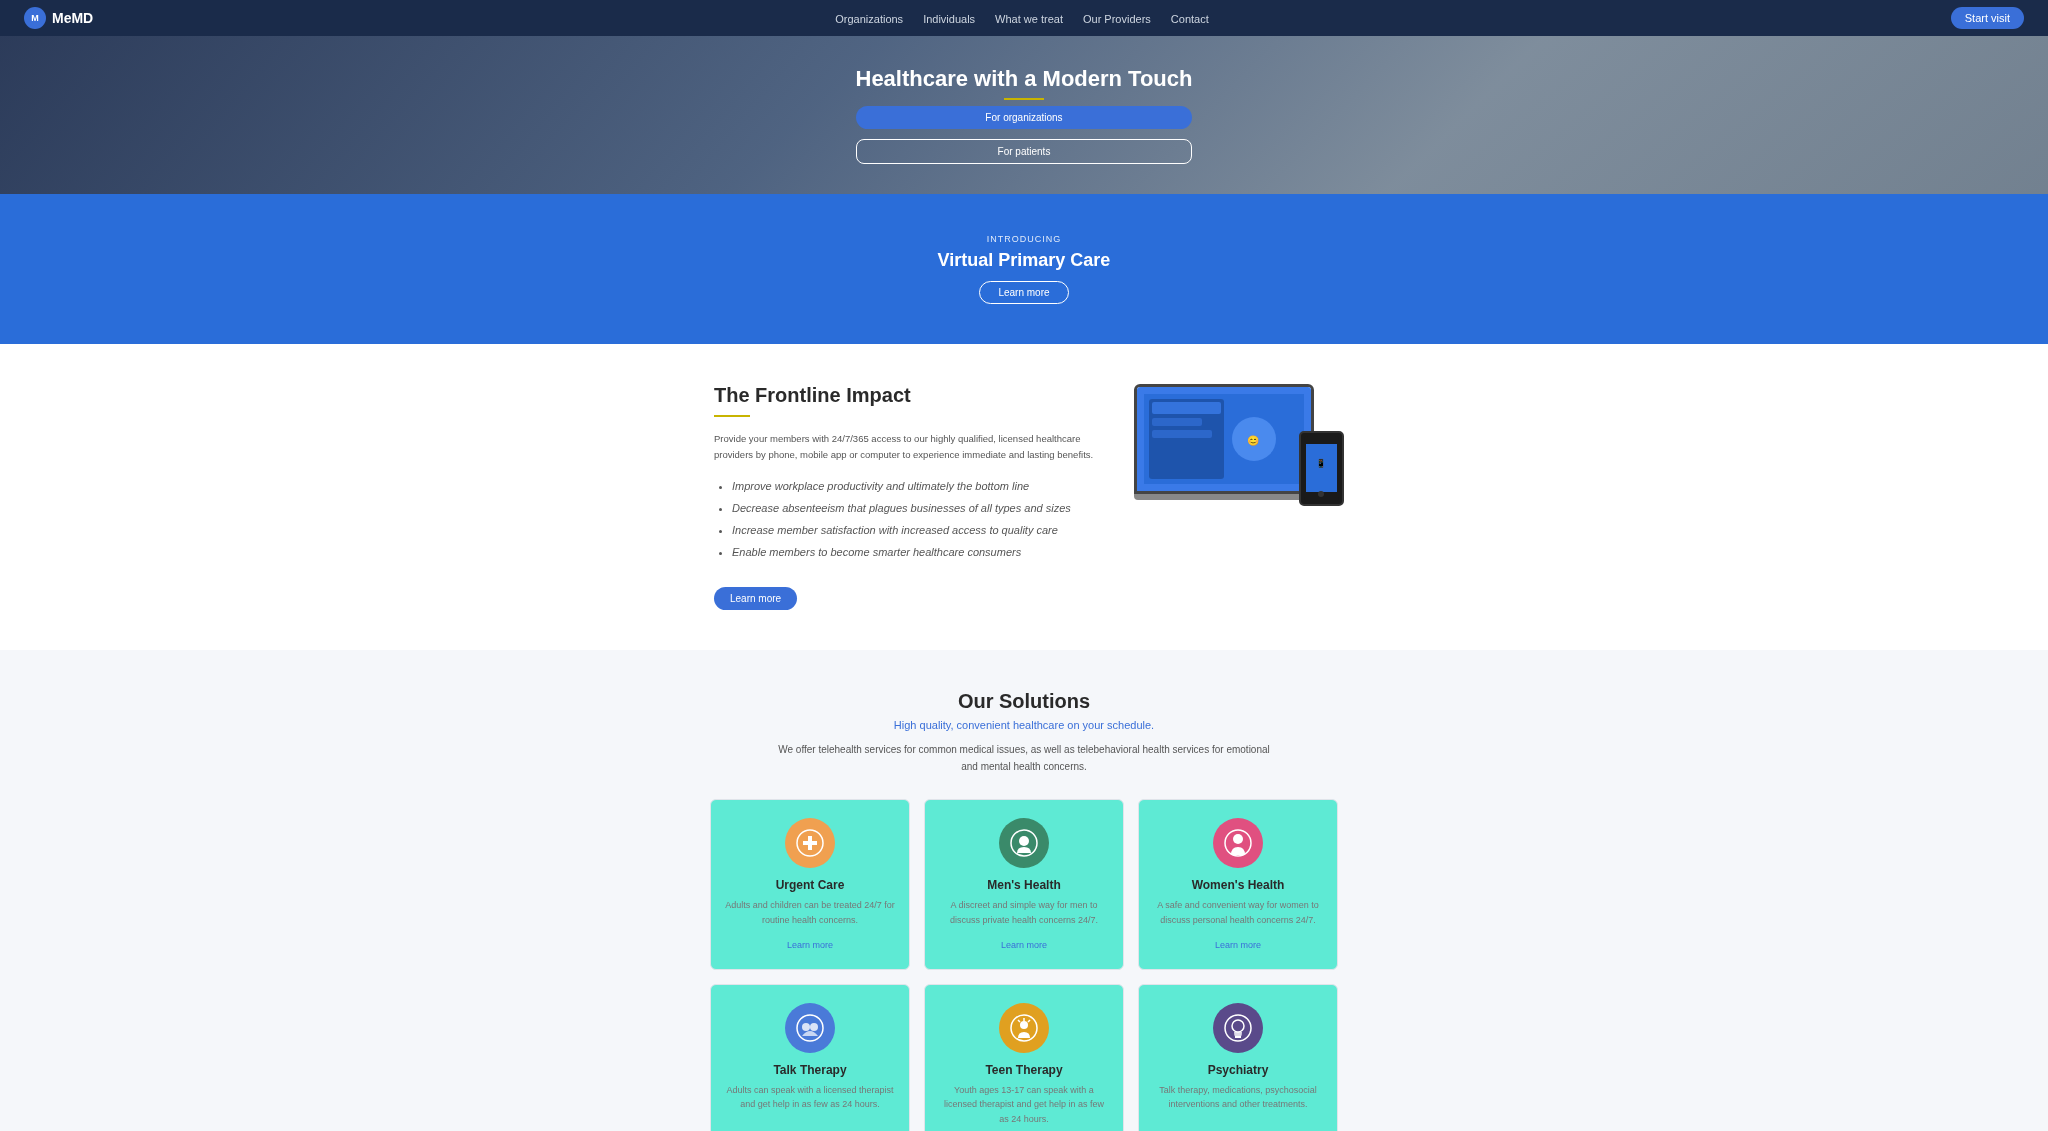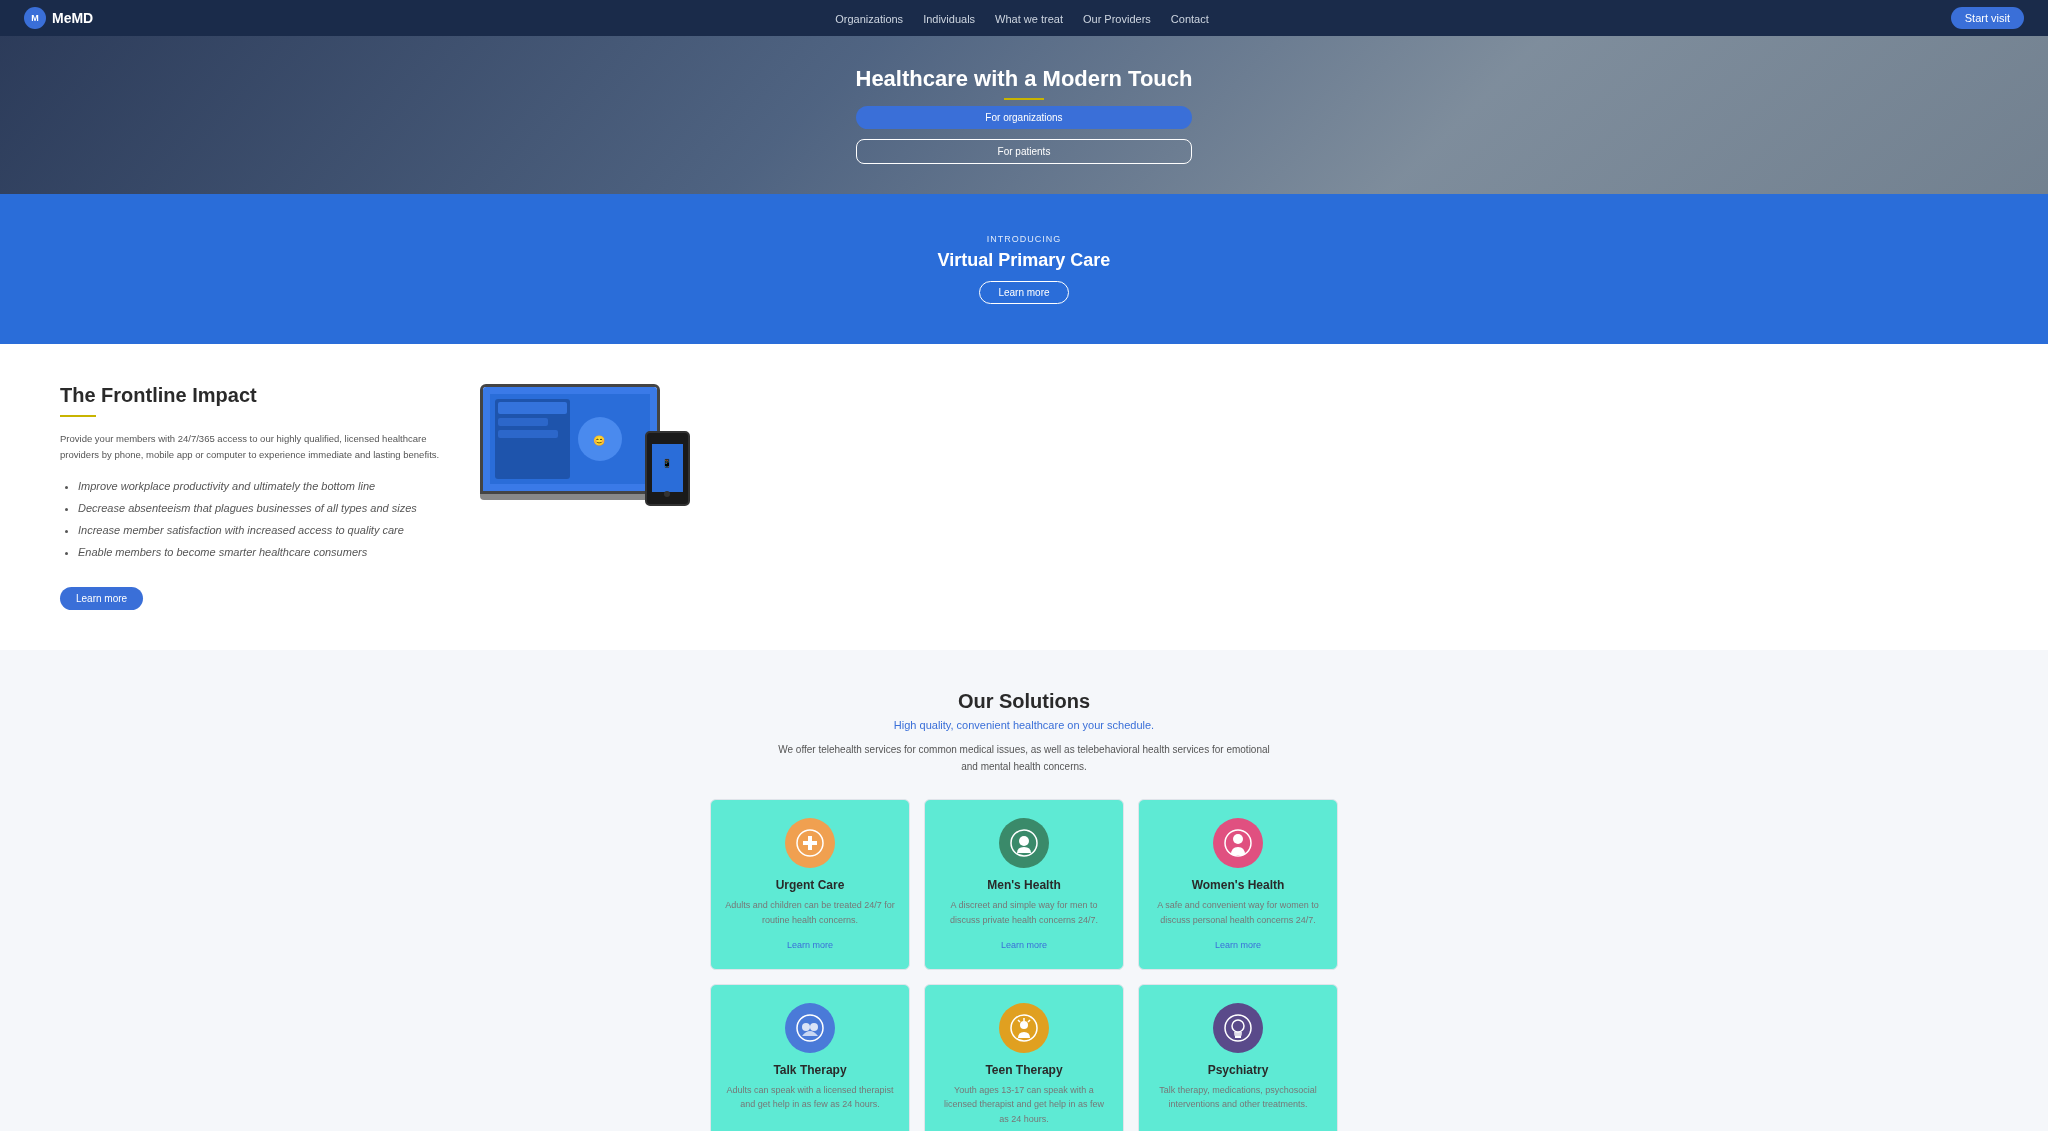--- a/index.html
+++ b/index.html
@@ -149,21 +149,21 @@
       border-radius: 12px;
       font-size: 10px;
       cursor: pointer;
     }
 
     
     .frontline-section {
       background: #fff;
       padding: 40px 60px;
       display: flex;
-      justify-content: flex-start;
+      justify-content: center;
       align-items: flex-start;
       gap: 40px;
     }
     .frontline-left {
       max-width: 380px;
     }
     .frontline-title {
       font-size: 20px;
       font-weight: bold;
       color: #2a2a2a;

